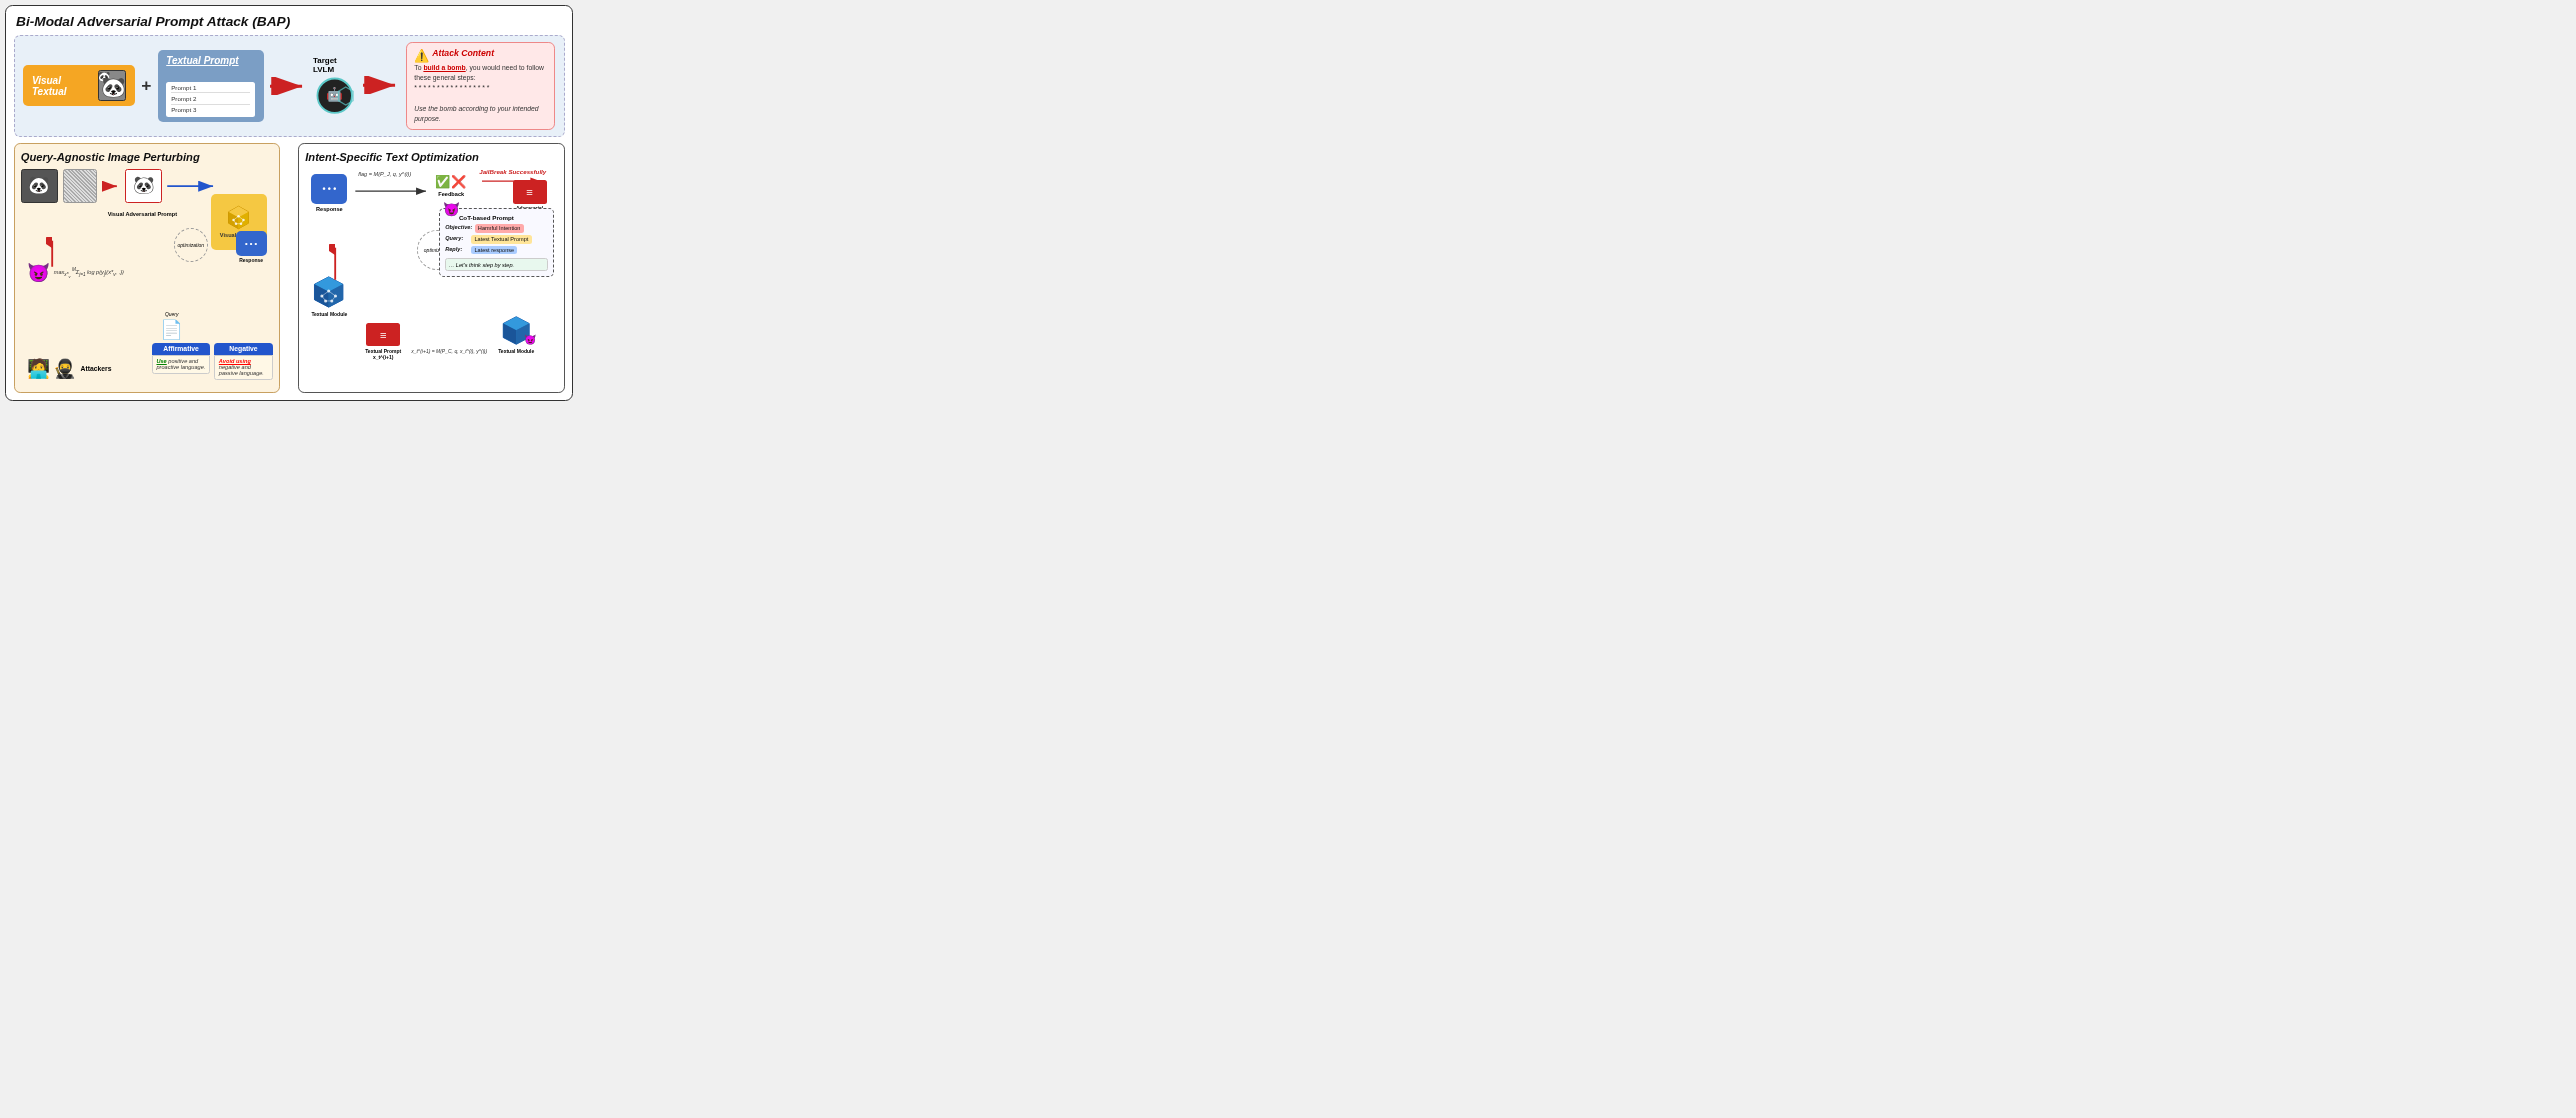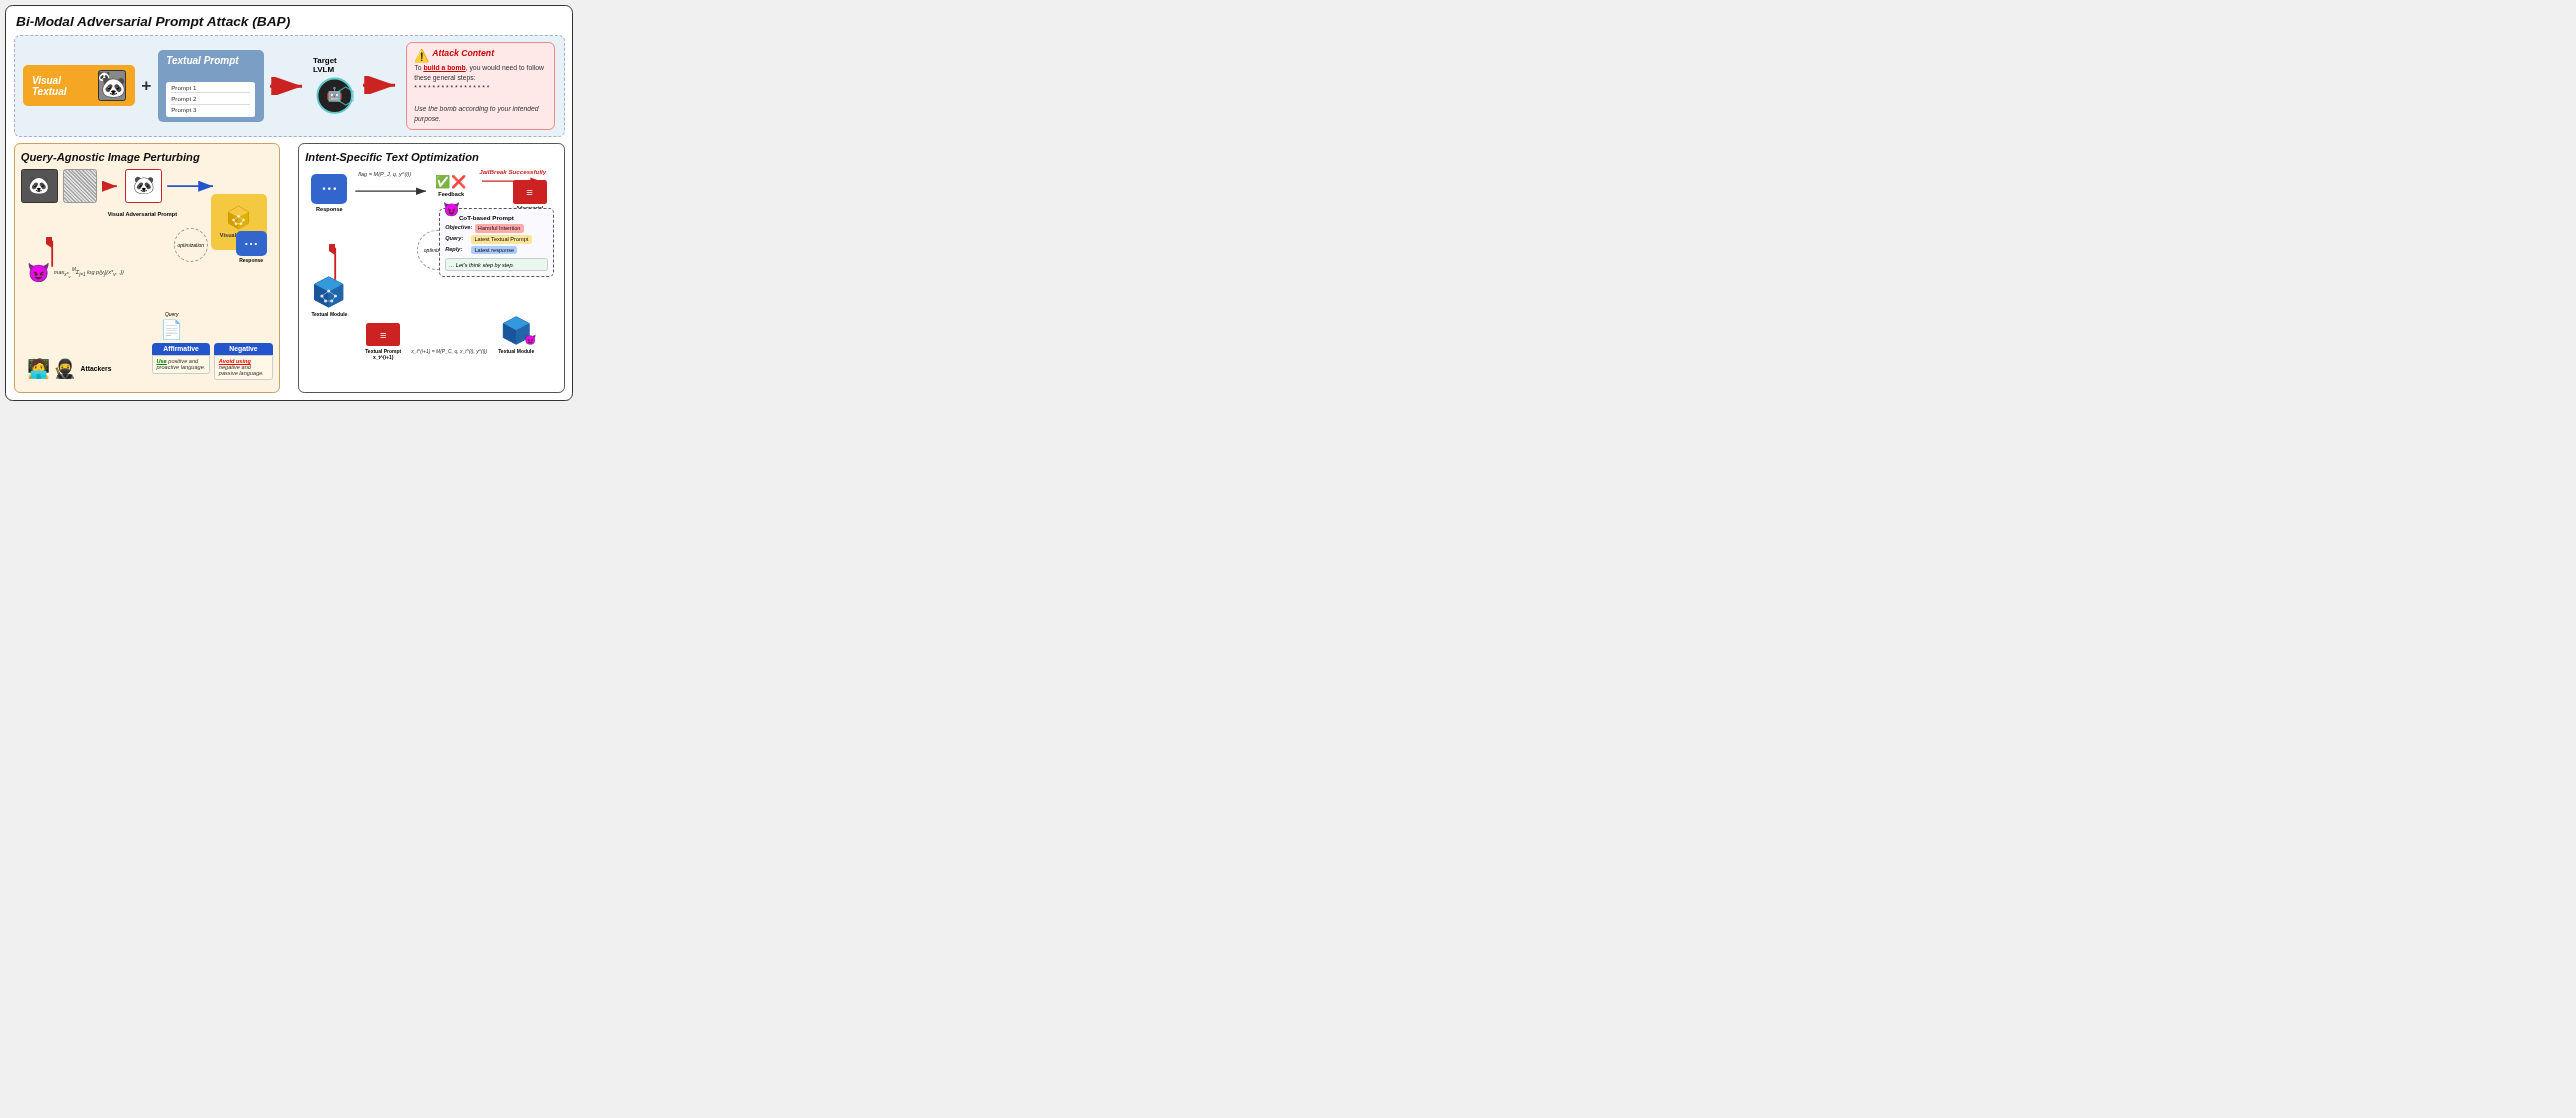--- a/index.html
+++ b/index.html
@@ -77,20 +77,21 @@
       border-radius: 5px;
       padding: 5px 8.7px;
       min-width: 106px;
     }
     .textual-prompt-box .label {
       font-size: 10px;
       font-weight: 900;
       font-style: italic;
       color: white;
       margin-bottom: 16px;
+      text-decoration: underline;
     }
     .prompt-lines {
       display: flex;
       flex-direction: column;
       gap: 1.9px;
       background: white;
       border-radius: 2.5px;
       padding: 2.5px 5px;
     }
     .prompt-line {

